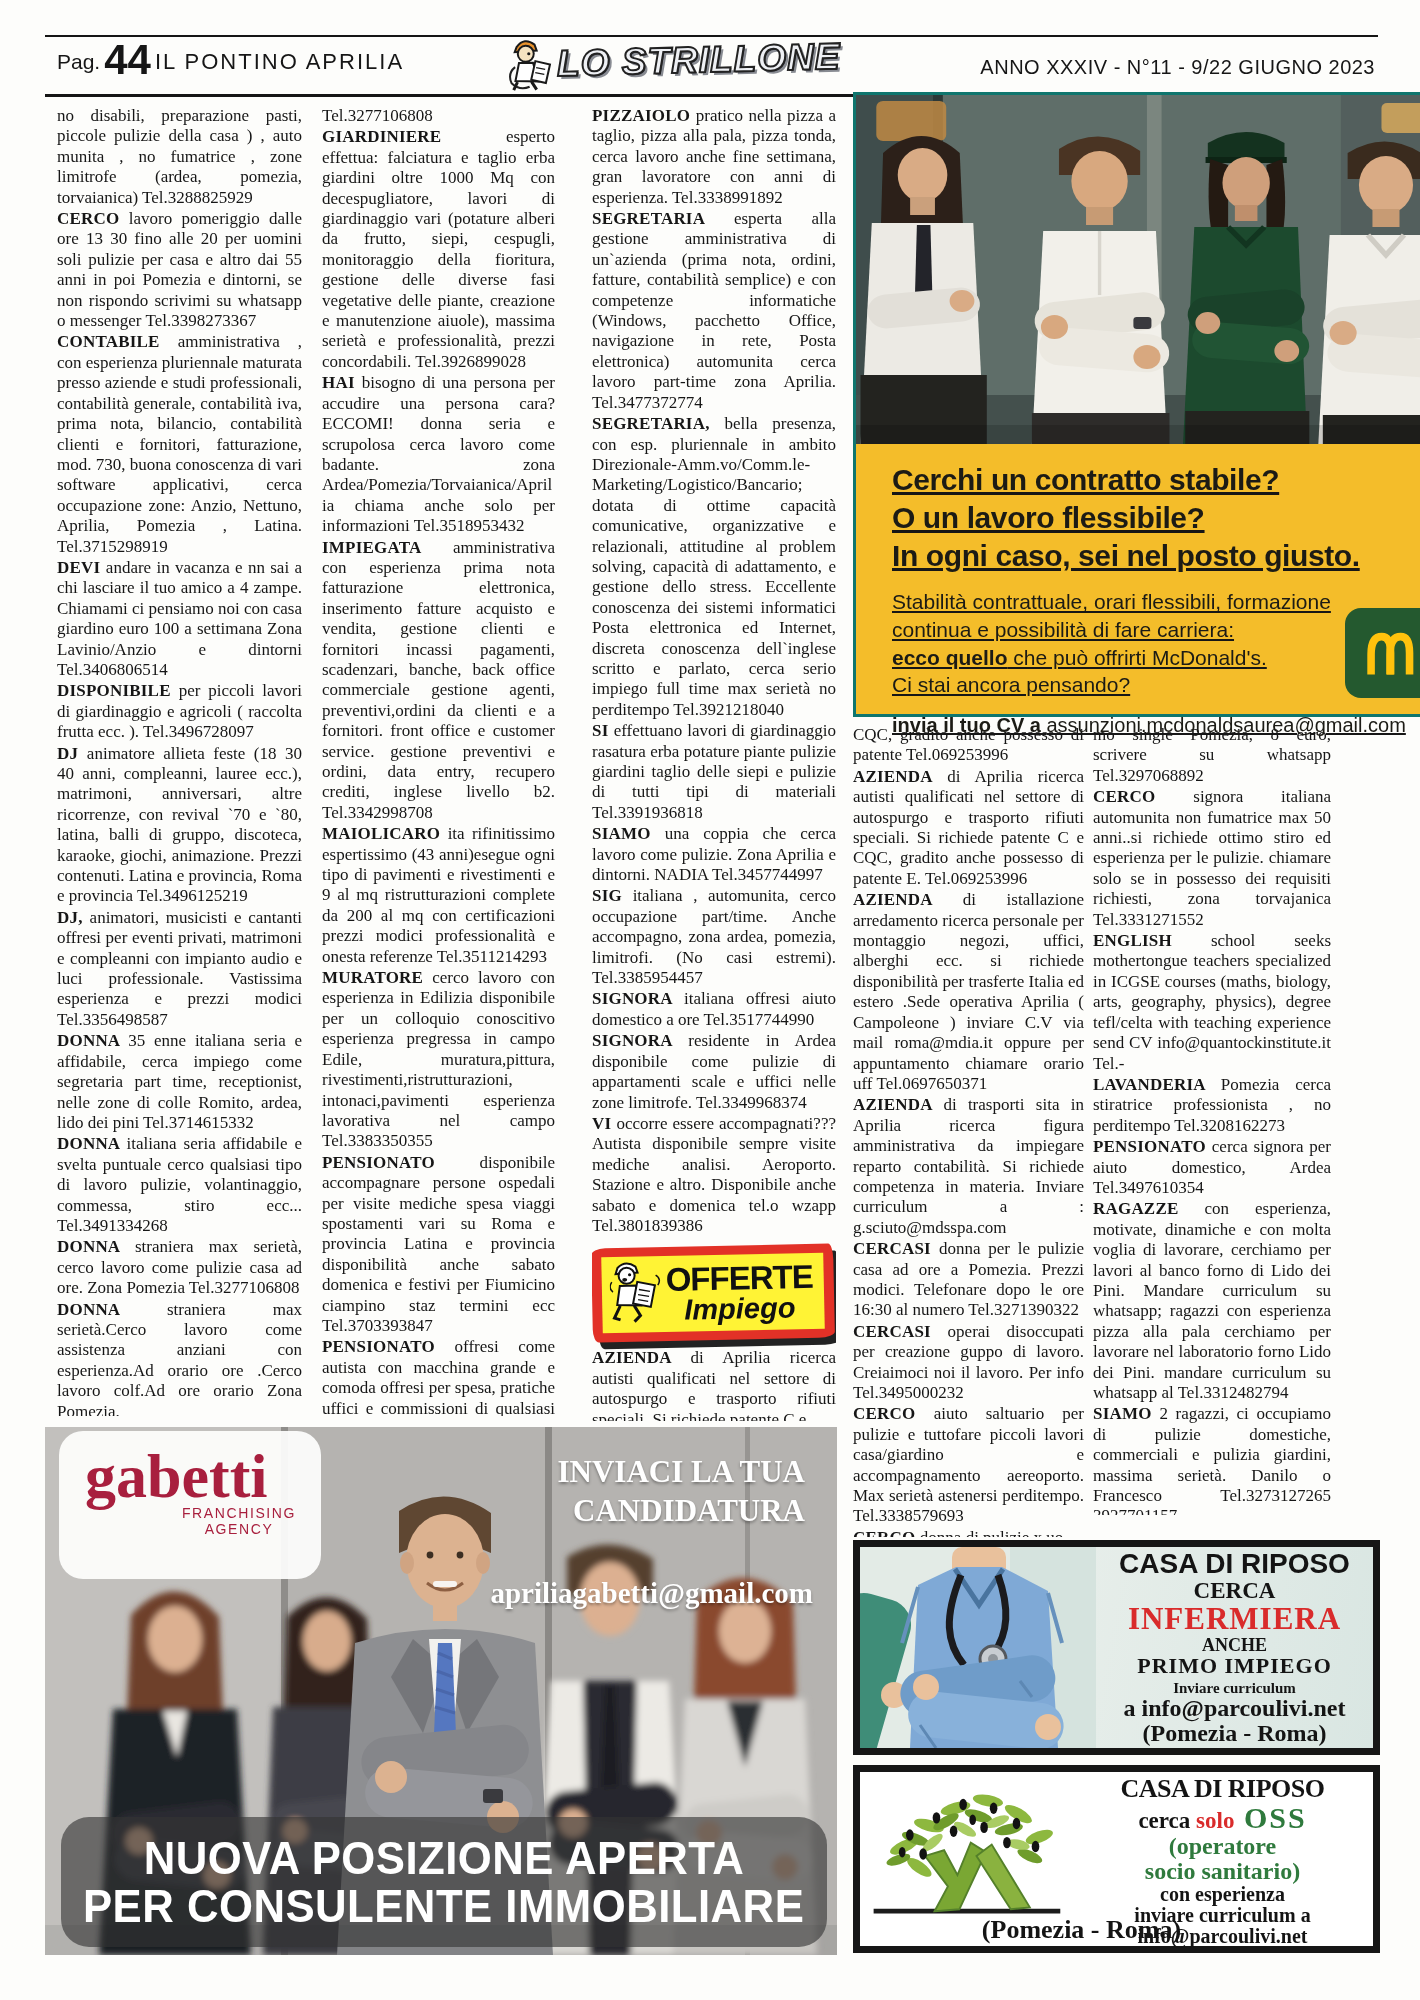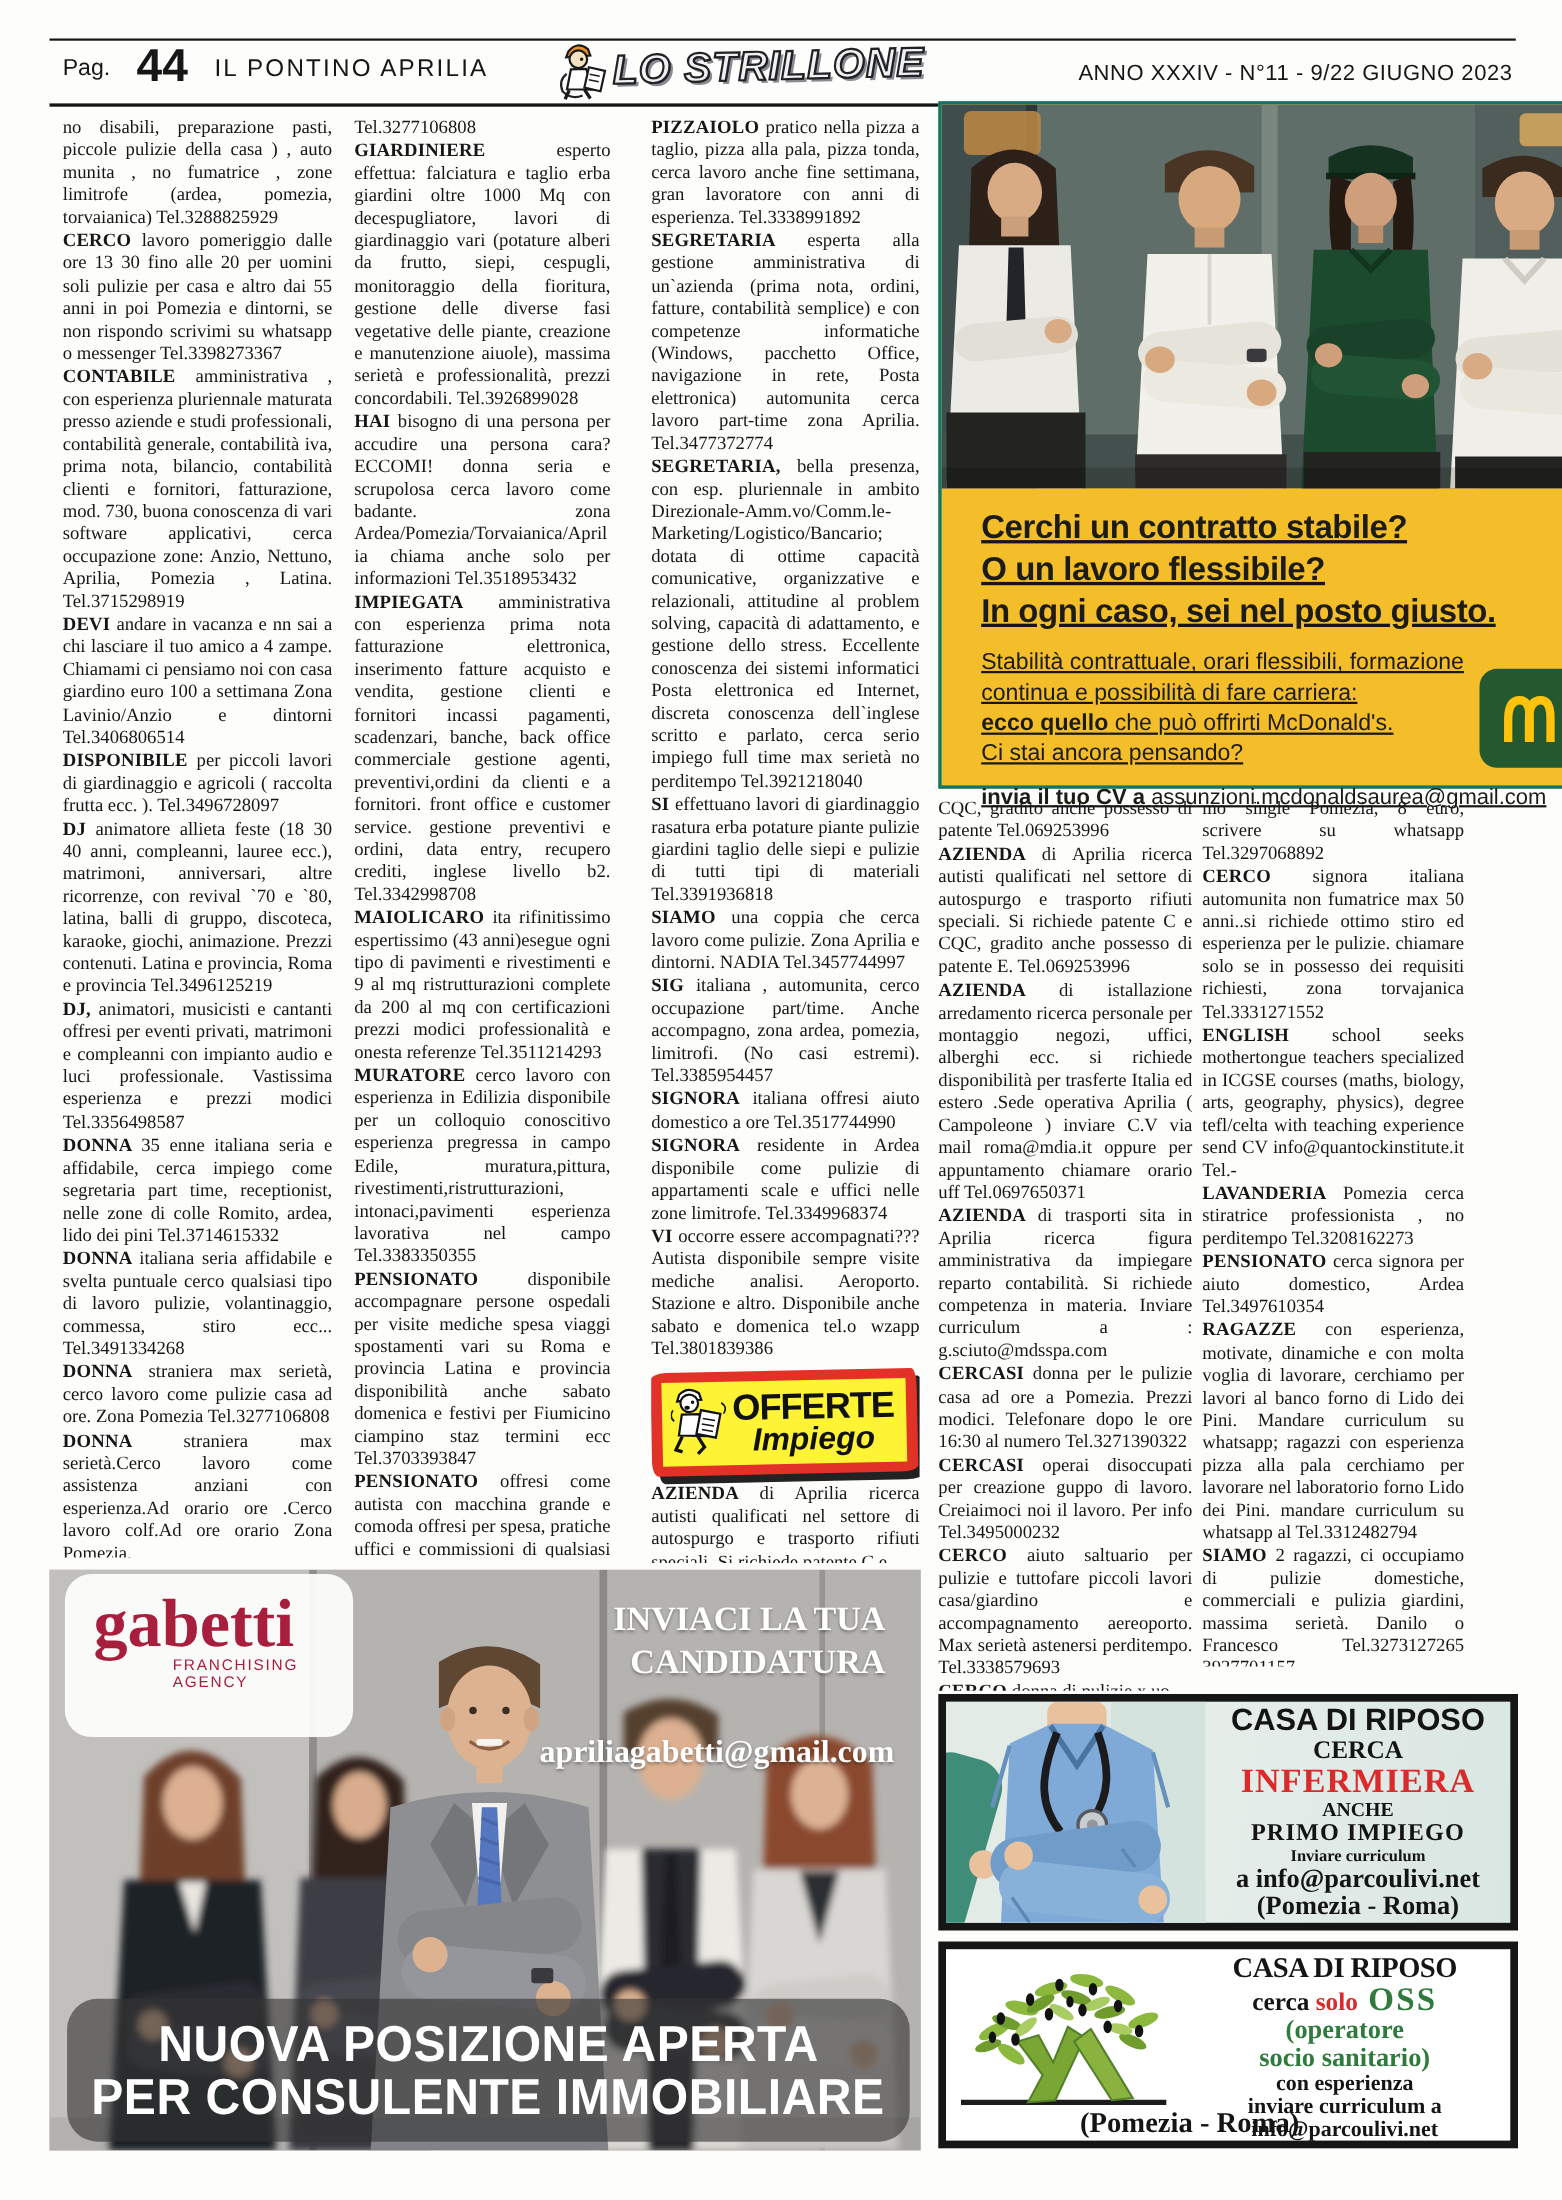--- a/index.html
+++ b/index.html
@@ -2,21 +2,21 @@
 <html lang="it" style="--mcd_yellow: #F4BD2A; --mcd_green: #24592F; --mcd_arches: #FFC20D; --badge_red: #E23127; --badge_yellow: #FFF335; --gabetti_red: #A81F3E; --infermiera_red: #D92B2B; --oss_green: #2F7A3D; --oss_red: #D92B2B; --scrub_blue: #7FA9D6;"><head>
 <meta charset="utf-8">
 <style>
   html,body{margin:0;padding:0;}
   body{width:1420px;height:2000px;position:relative;background:#fdfdfb;overflow:hidden;
        font-family:"Liberation Serif",serif;color:#161616;}
   .abs{position:absolute;}
   
   #rule-top{left:45px;right:42px;top:35px;height:2px;background:#151515;}
   #rule-mid{left:45px;right:42px;top:94px;height:3px;background:#151515;}
-  #hdr-left{left:57px;top:42px;display:flex;align-items:flex-end;gap:24px;
+  #hdr-left{left:57px;top:42px;display:flex;align-items:flex-end;gap:4px;
             font-family:"Liberation Sans",sans-serif;}
   #hdr-left .pag{font-size:21px;padding-bottom:4px;}
   #hdr-left .num{font-size:42px;font-weight:bold;line-height:0.85;}
   #hdr-left .paper{font-size:22px;letter-spacing:2px;padding-bottom:3px;}
   #hdr-right{right:45px;top:56px;font-family:"Liberation Sans",sans-serif;
              font-size:20px;letter-spacing:0.5px;}
   #masthead{left:505px;top:33px;display:flex;align-items:center;gap:4px;transform:rotate(-1.5deg);}
   #masthead .mast-text{font-family:"Liberation Sans",sans-serif;font-weight:bold;font-style:italic;
       font-size:37px;letter-spacing:1px;color:#eef0f4;-webkit-text-stroke:2px #222;
       text-shadow:3px 3px 0 rgba(40,45,60,0.55),1px 1px 0 #333;}
@@ -53,21 +53,21 @@
   #mcd-logo{position:absolute;right:13px;bottom:16px;width:90px;height:90px;border-radius:16px;
             background:var(--mcd_green,#24592F);display:flex;align-items:center;justify-content:center;}
   
   #gab{left:45px;top:1427px;width:792px;height:528px;background:#b2b0ad;overflow:hidden;}
   #gab-photo{position:absolute;left:0;top:0;}
   #gab-logo{position:absolute;left:14px;top:4px;width:262px;height:148px;border-radius:24px;
             background:rgba(253,253,252,0.94);padding:14px 0 0 26px;box-sizing:border-box;}
   #gab-logo .brand{font-family:"Liberation Serif",serif;font-weight:bold;font-size:62px;
                    line-height:1.0;color:var(--gabetti_red,#A81F3E);}
   #gab-logo .sub{font-family:"Liberation Sans",sans-serif;font-size:14px;letter-spacing:1.6px;
-                 color:var(--gabetti_red,#A81F3E);margin:-2px 0 0 72px;}
+                 color:var(--gabetti_red,#A81F3E);margin:-2px 0 0 72px;text-align:center;}
   #gab-cta{position:absolute;right:32px;top:26px;text-align:right;color:#fff;
            font-family:"Liberation Serif",serif;font-weight:bold;font-size:31px;line-height:1.25;
            text-shadow:0 2px 3px rgba(0,0,0,0.35);}
   #gab-mail{position:absolute;right:24px;top:150px;color:#fff;font-family:"Liberation Serif",serif;
             font-weight:bold;font-size:29px;text-shadow:0 2px 3px rgba(0,0,0,0.35);}
   #gab-band{position:absolute;left:16px;right:10px;bottom:8px;height:130px;border-radius:28px;
             background:rgba(52,52,52,0.62);display:flex;flex-direction:column;align-items:center;
             justify-content:center;color:#fff;font-family:"Liberation Sans",sans-serif;
             font-weight:bold;font-size:46px;line-height:1.05;letter-spacing:0.5px;}
   #gab-band span{transform:scaleX(0.95);white-space:nowrap;}

